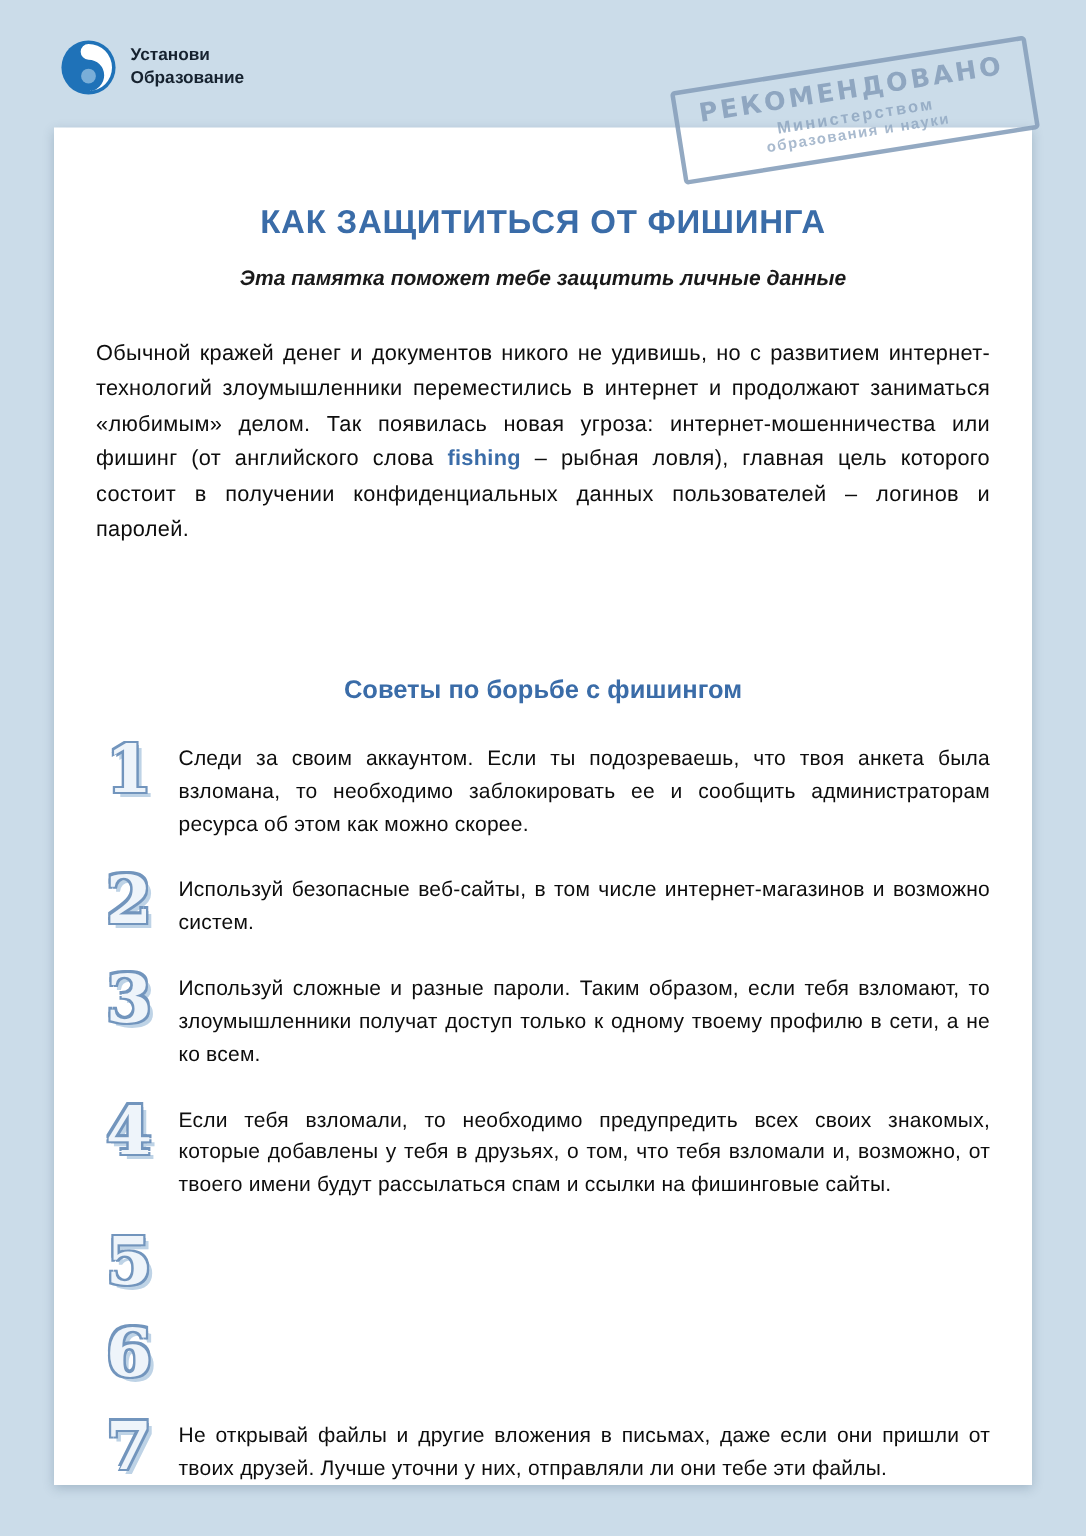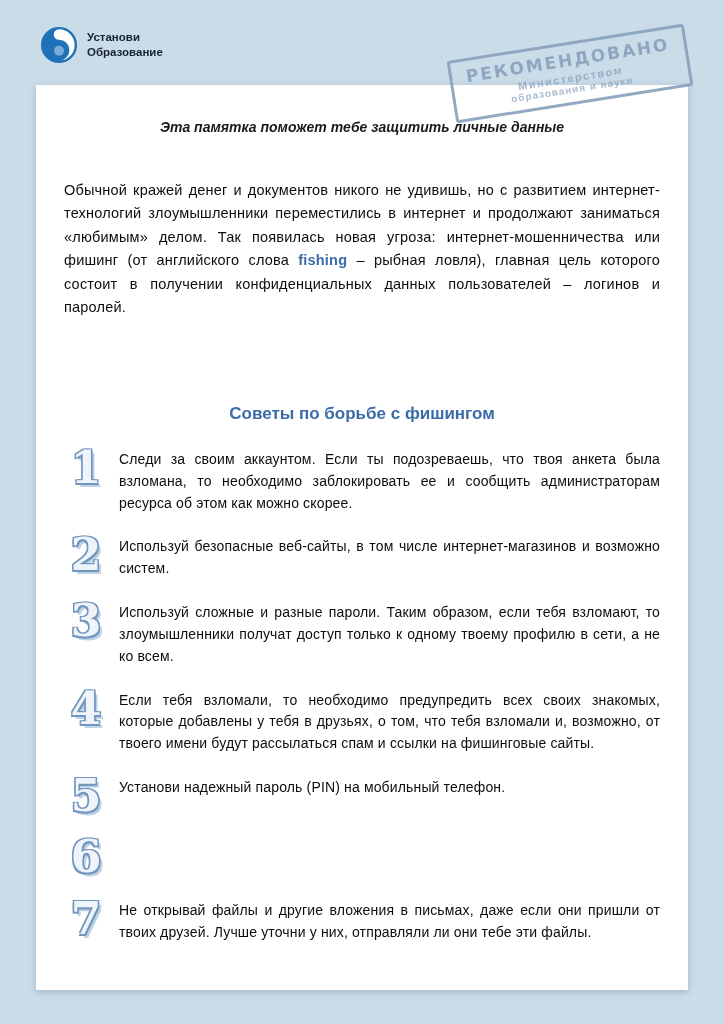--- a/index.html
+++ b/index.html
@@ -42,21 +42,21 @@
   }
   h1{
     margin:16px 0 16px;
     text-align:center;
     color:var(--accent);
     font-size:22px;
     letter-spacing:.5px;
     font-weight:bold;
   }
   .subtitle{
-    margin:0 0 44px;
+    margin:0 0 32px;
     text-align:center;
     font-size:14px;
     font-style:italic;
     font-weight:bold;
     color:#1a1a1a;
   }
   .intro{
     margin:0;
     font-size:14.5px;
     line-height:1.62;
@@ -117,20 +117,21 @@
     </span>
   </div>
   <div class="stamp">
     <div class="stamp-line1">РЕКОМЕНДОВАНО</div>
     <div class="stamp-line2">Министерством</div>
     <div class="stamp-line3">образования и науки</div>
   </div>
 </div>
 
 <main class="card">
+  <h1>КАК ЗАЩИТИТЬСЯ ОТ ФИШИНГА</h1>
   <p class="subtitle">Эта памятка поможет тебе защитить личные данные</p>
 
   <p class="intro"><span>Обычной кражей денег и документов никого не удивишь, но с развитием интернет-технологий злоумышленники переместились в интернет и продолжают заниматься «любимым» делом. Так появилась новая угроза: интернет-мошенничества или фишинг (от английского слова </span><span class="highlight">fishing</span><span> – рыбная ловля), главная цель которого состоит в получении конфиденциальных данных пользователей – логинов и паролей.</span></p>
 
   <h2>Советы по борьбе с фишингом</h2>
 
   <ol class="tips">
     <li class="tip">
       <span class="num">1</span>
       <span class="tip-text">Следи за своим аккаунтом. Если ты подозреваешь, что твоя анкета была взломана, то необходимо заблокировать ее и сообщить администраторам ресурса об этом как можно скорее.</span>
@@ -142,21 +143,20 @@
     <li class="tip">
       <span class="num">3</span>
       <span class="tip-text">Используй сложные и разные пароли. Таким образом, если тебя взломают, то злоумышленники получат доступ только к одному твоему профилю в сети, а не ко всем.</span>
     </li>
     <li class="tip">
       <span class="num">4</span>
       <span class="tip-text">Если тебя взломали, то необходимо предупредить всех своих знакомых, которые добавлены у тебя в друзьях, о том, что тебя взломали и, возможно, от твоего имени будут рассылаться спам и ссылки на фишинговые сайты.</span>
     </li>
     <li class="tip">
       <span class="num">5</span>
-      <span class="tip-text">Установи надежный пароль (PIN) на мобильный телефон.</span>
     </li>
     <li class="tip">
       <span class="num">6</span>
     </li>
     <li class="tip">
       <span class="num">7</span>
       <span class="tip-text">Не открывай файлы и другие вложения в письмах, даже если они пришли от твоих друзей. Лучше уточни у них, отправляли ли они тебе эти файлы.</span>
     </li>
   </ol>
 </main>

